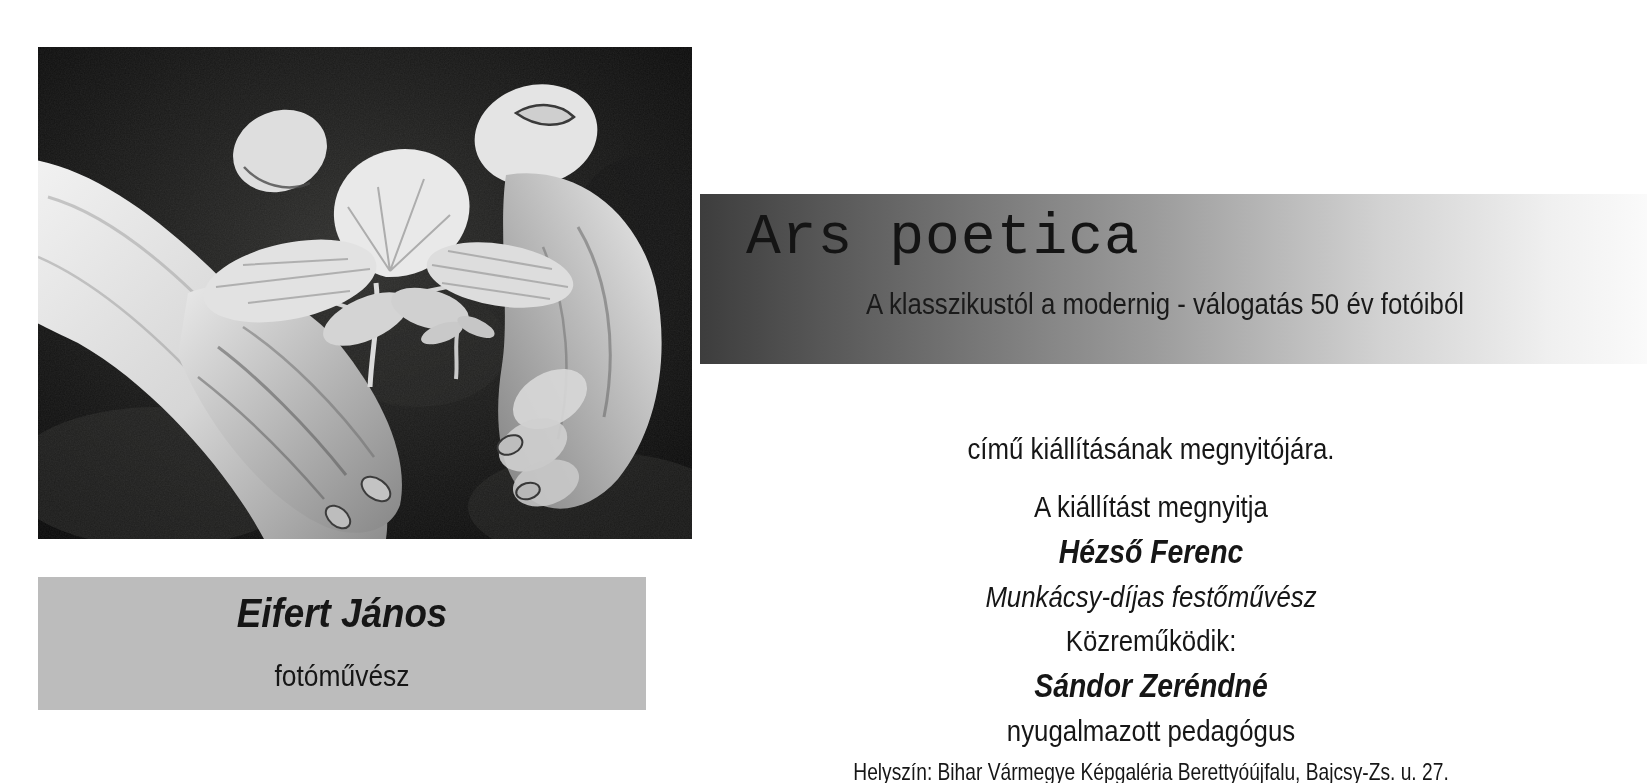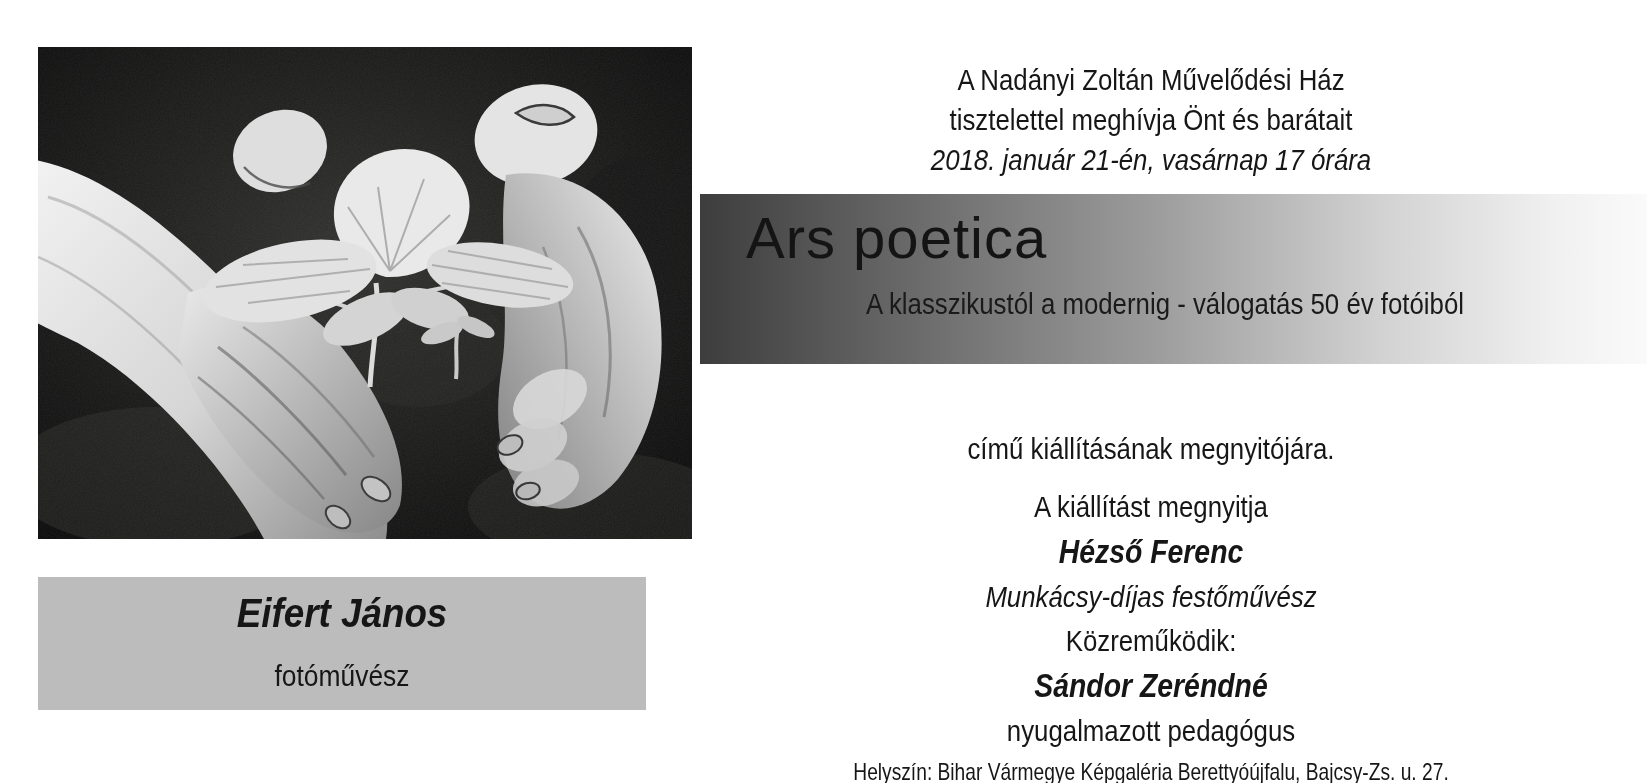--- a/index.html
+++ b/index.html
@@ -43,20 +43,21 @@
   .boldital{font-style:italic;font-weight:700;}
   .banner{
     position:absolute;left:700px;top:194px;right:0;height:170px;
     background:linear-gradient(to right,#3d3d3d 0%,#6f6f6f 25%,#9c9c9c 48%,#d2d2d2 72%,#f0f0f0 90%,#fafafa 100%);
   }
   .banner-title{
     margin:14px 7px 0 46px;
     font-size:58px;line-height:60px;
     letter-spacing:1px;color:#141414;
     font-weight:400;
+    font-family:Liberation Mono, monospace;
   }
   .banner-subtitle{
     width:930px;margin:18px 0 0 0;
     text-align:center;
     font-size:30px;line-height:36px;color:#1a1a1a;
   }
   .main-lines{
     position:absolute;left:700px;top:399px;width:902px;
     text-align:center;
     margin-top:32px;
@@ -169,25 +170,20 @@
         <ellipse cx="438" cy="280" rx="20" ry="8" transform="rotate(24 438 280)" fill="#c6c6c6"></ellipse>
       </g>
     </svg>
   </div>
 
   <div class="artist-box">
     <div class="artist-name">Eifert János</div>
     <div class="artist-role">fotóművész</div>
   </div>
 
-  <div class="top-lines">
-    <div class="line cond">A Nadányi Zoltán Művelődési Ház</div>
-    <div class="line cond">tisztelettel meghívja Önt és barátait</div>
-    <div class="line cond italic">2018. január 21-én, vasárnap 17 órára</div>
-  </div>
 
   <div class="banner">
     <div class="banner-title">Ars poetica</div>
     <div class="banner-subtitle cond">A klasszikustól a modernig - válogatás 50 év fotóiból</div>
   </div>
 
   <div class="main-lines">
     <div class="m1 cond">című kiállításának megnyitójára.</div>
     <div class="m1 cond gap-big">A kiállítást megnyitja</div>
     <div class="name-line boldital cond gap">Hézső Ferenc</div>

